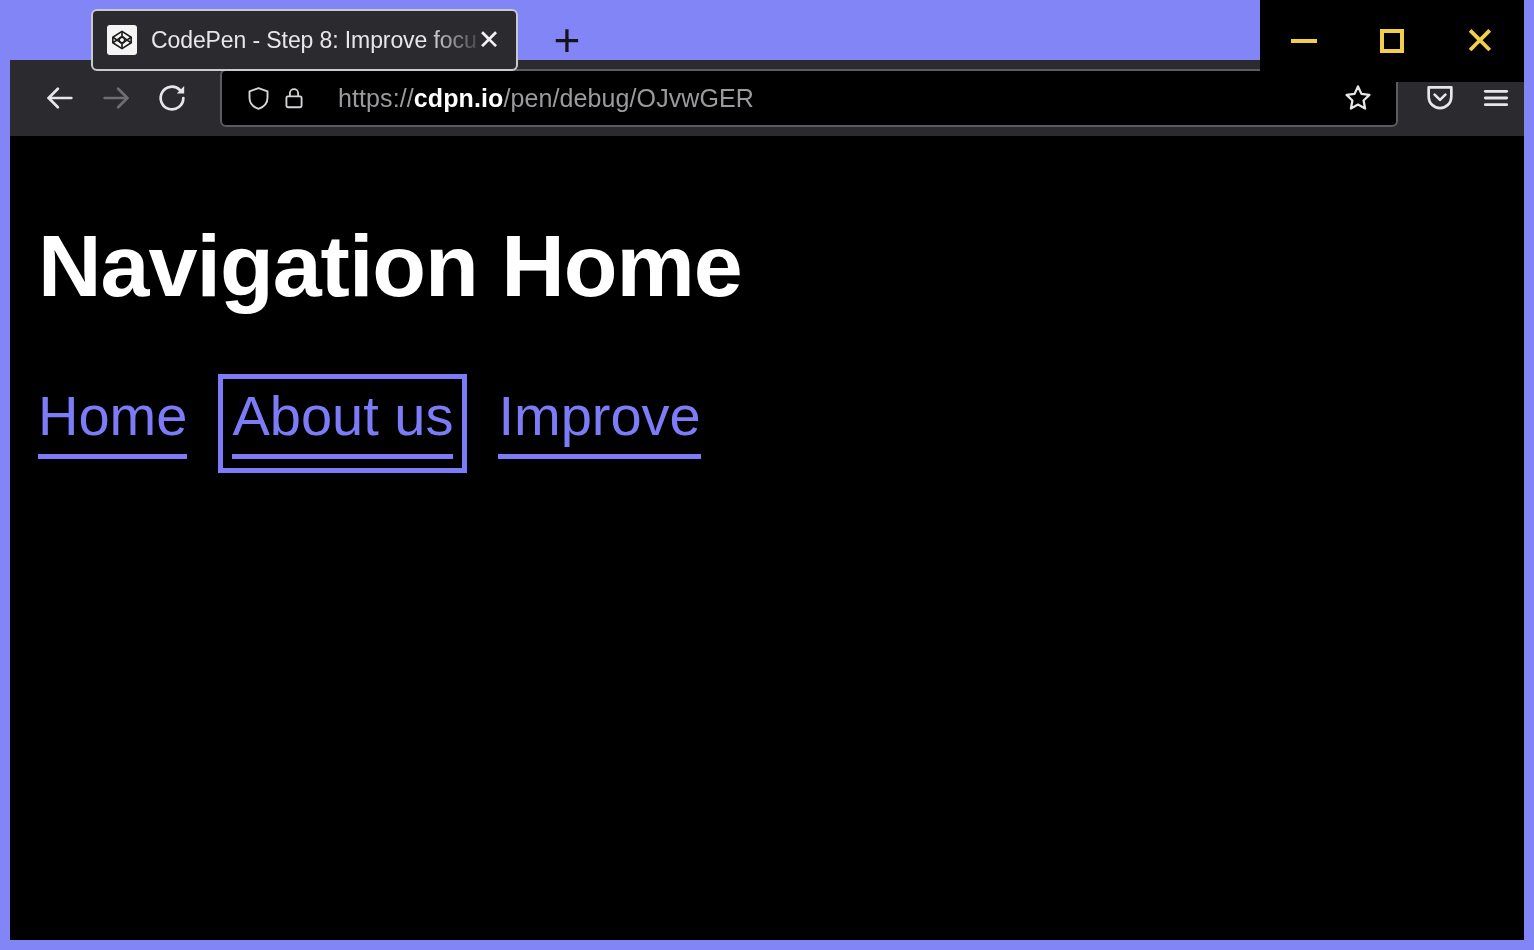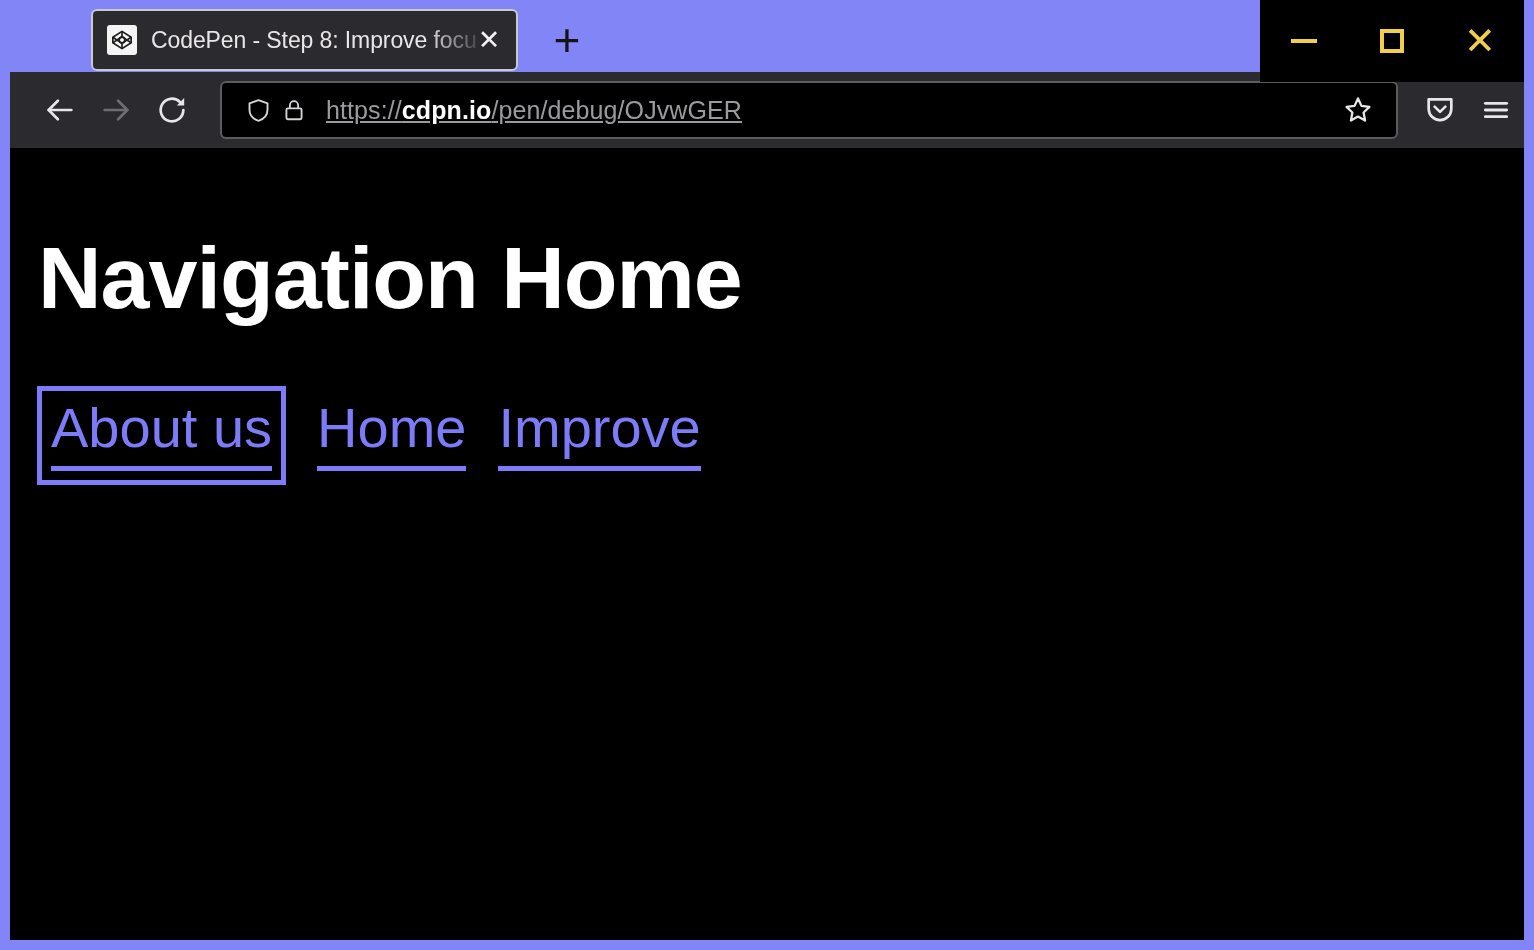--- a/index.html
+++ b/index.html
@@ -17,21 +17,21 @@
     position: absolute;
     inset: 0;
     background: #8285f5;
     display: flex;
     flex-direction: column;
   }
 
   
   #tab-strip {
     position: relative;
-    height: 72px;
+    height: 60px;
     background: #8285f5;
     display: flex;
     align-items: flex-start;
     padding-left: 91px;
     flex: 0 0 auto;
   }
 
   .tab {
     margin-top: 9px;
     height: 62px;
@@ -144,25 +144,24 @@
   }
   .urlbar-icon {
     width: 36px; height: 36px;
     display: flex; align-items: center; justify-content: center;
     flex: 0 0 auto;
   }
   #url-text {
     flex: 1 1 auto;
     color: #9b9a9e;
     font-size: 25px;
-    margin-left: 14px;
+    margin-left: 26px;
     white-space: nowrap;
     overflow: hidden;
     letter-spacing: 0.1px;
-    text-decoration: underline;
   }
   #url-text b { color: #ffffff; font-weight: 700; }
   #bookmark-star {
     flex: 0 0 auto;
     width: 44px; height: 44px;
     display: flex; align-items: center; justify-content: center;
     margin-right: 2px;
   }
 
   
@@ -317,21 +316,21 @@
 
     </div>
   </div>
 
   <div id="page-viewport-outer">
     <div id="page-viewport">
 
       <h1 id="page-title">Navigation Home</h1>
 
       <nav id="nav-links">
+          <a class="nav-link" href="#">Home</a>
           <a class="nav-link focused" href="#">About us</a>
-          <a class="nav-link" href="#">Home</a>
           <a class="nav-link" href="#">Improve</a>
         </nav>
 
     </div>
   </div>
 
 </div>
 
 </body></html>

